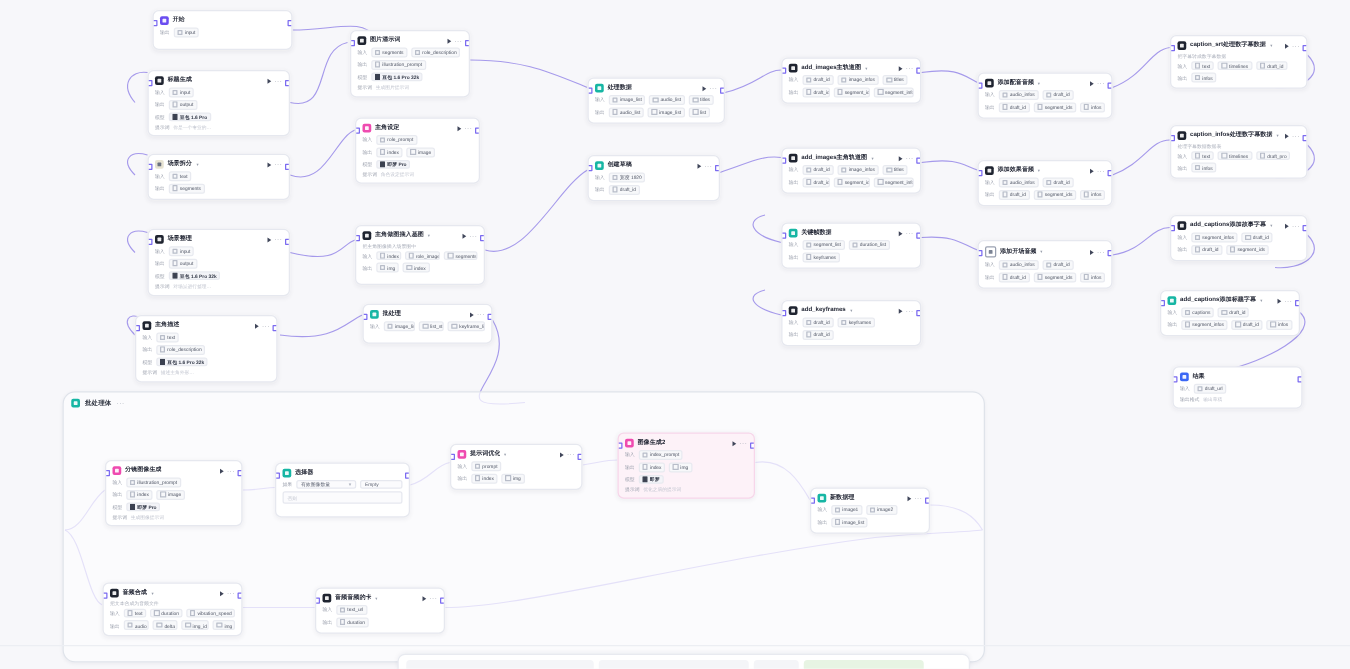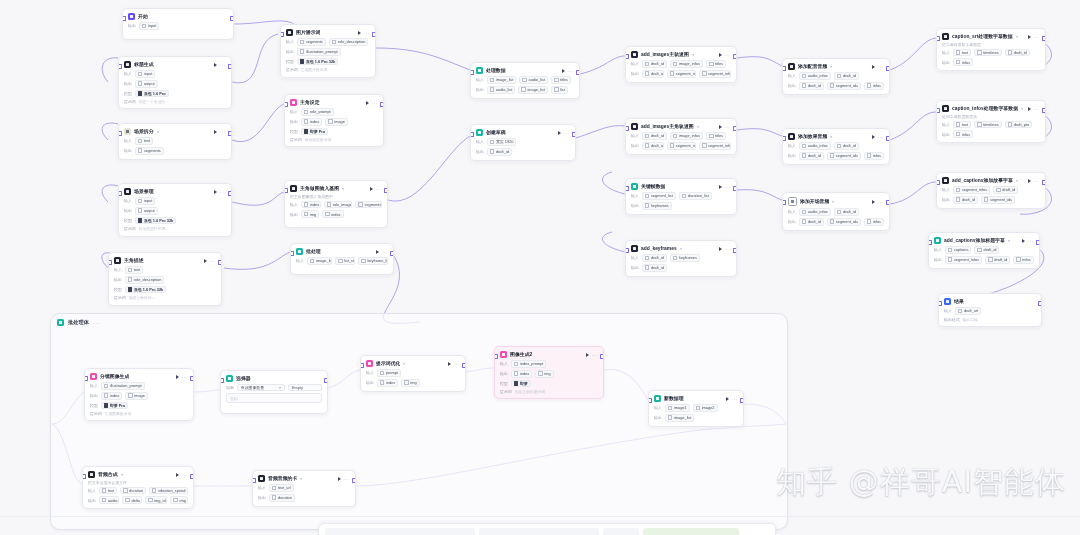--- a/index.html
+++ b/index.html
@@ -1203,14 +1203,13 @@
     </div>
 
   <div class="topstrip"></div>
   <div class="toolbar">
     <div class="tb-seg" style="width:150px"></div>
     <div class="tb-seg" style="width:120px"></div>
     <div class="tb-seg" style="width:36px"></div>
     <div class="tb-green"></div>
   </div>
 
-  <div class="wm">知乎 @祥哥AI智能体</div>
 </div>
 
 </body></html>

